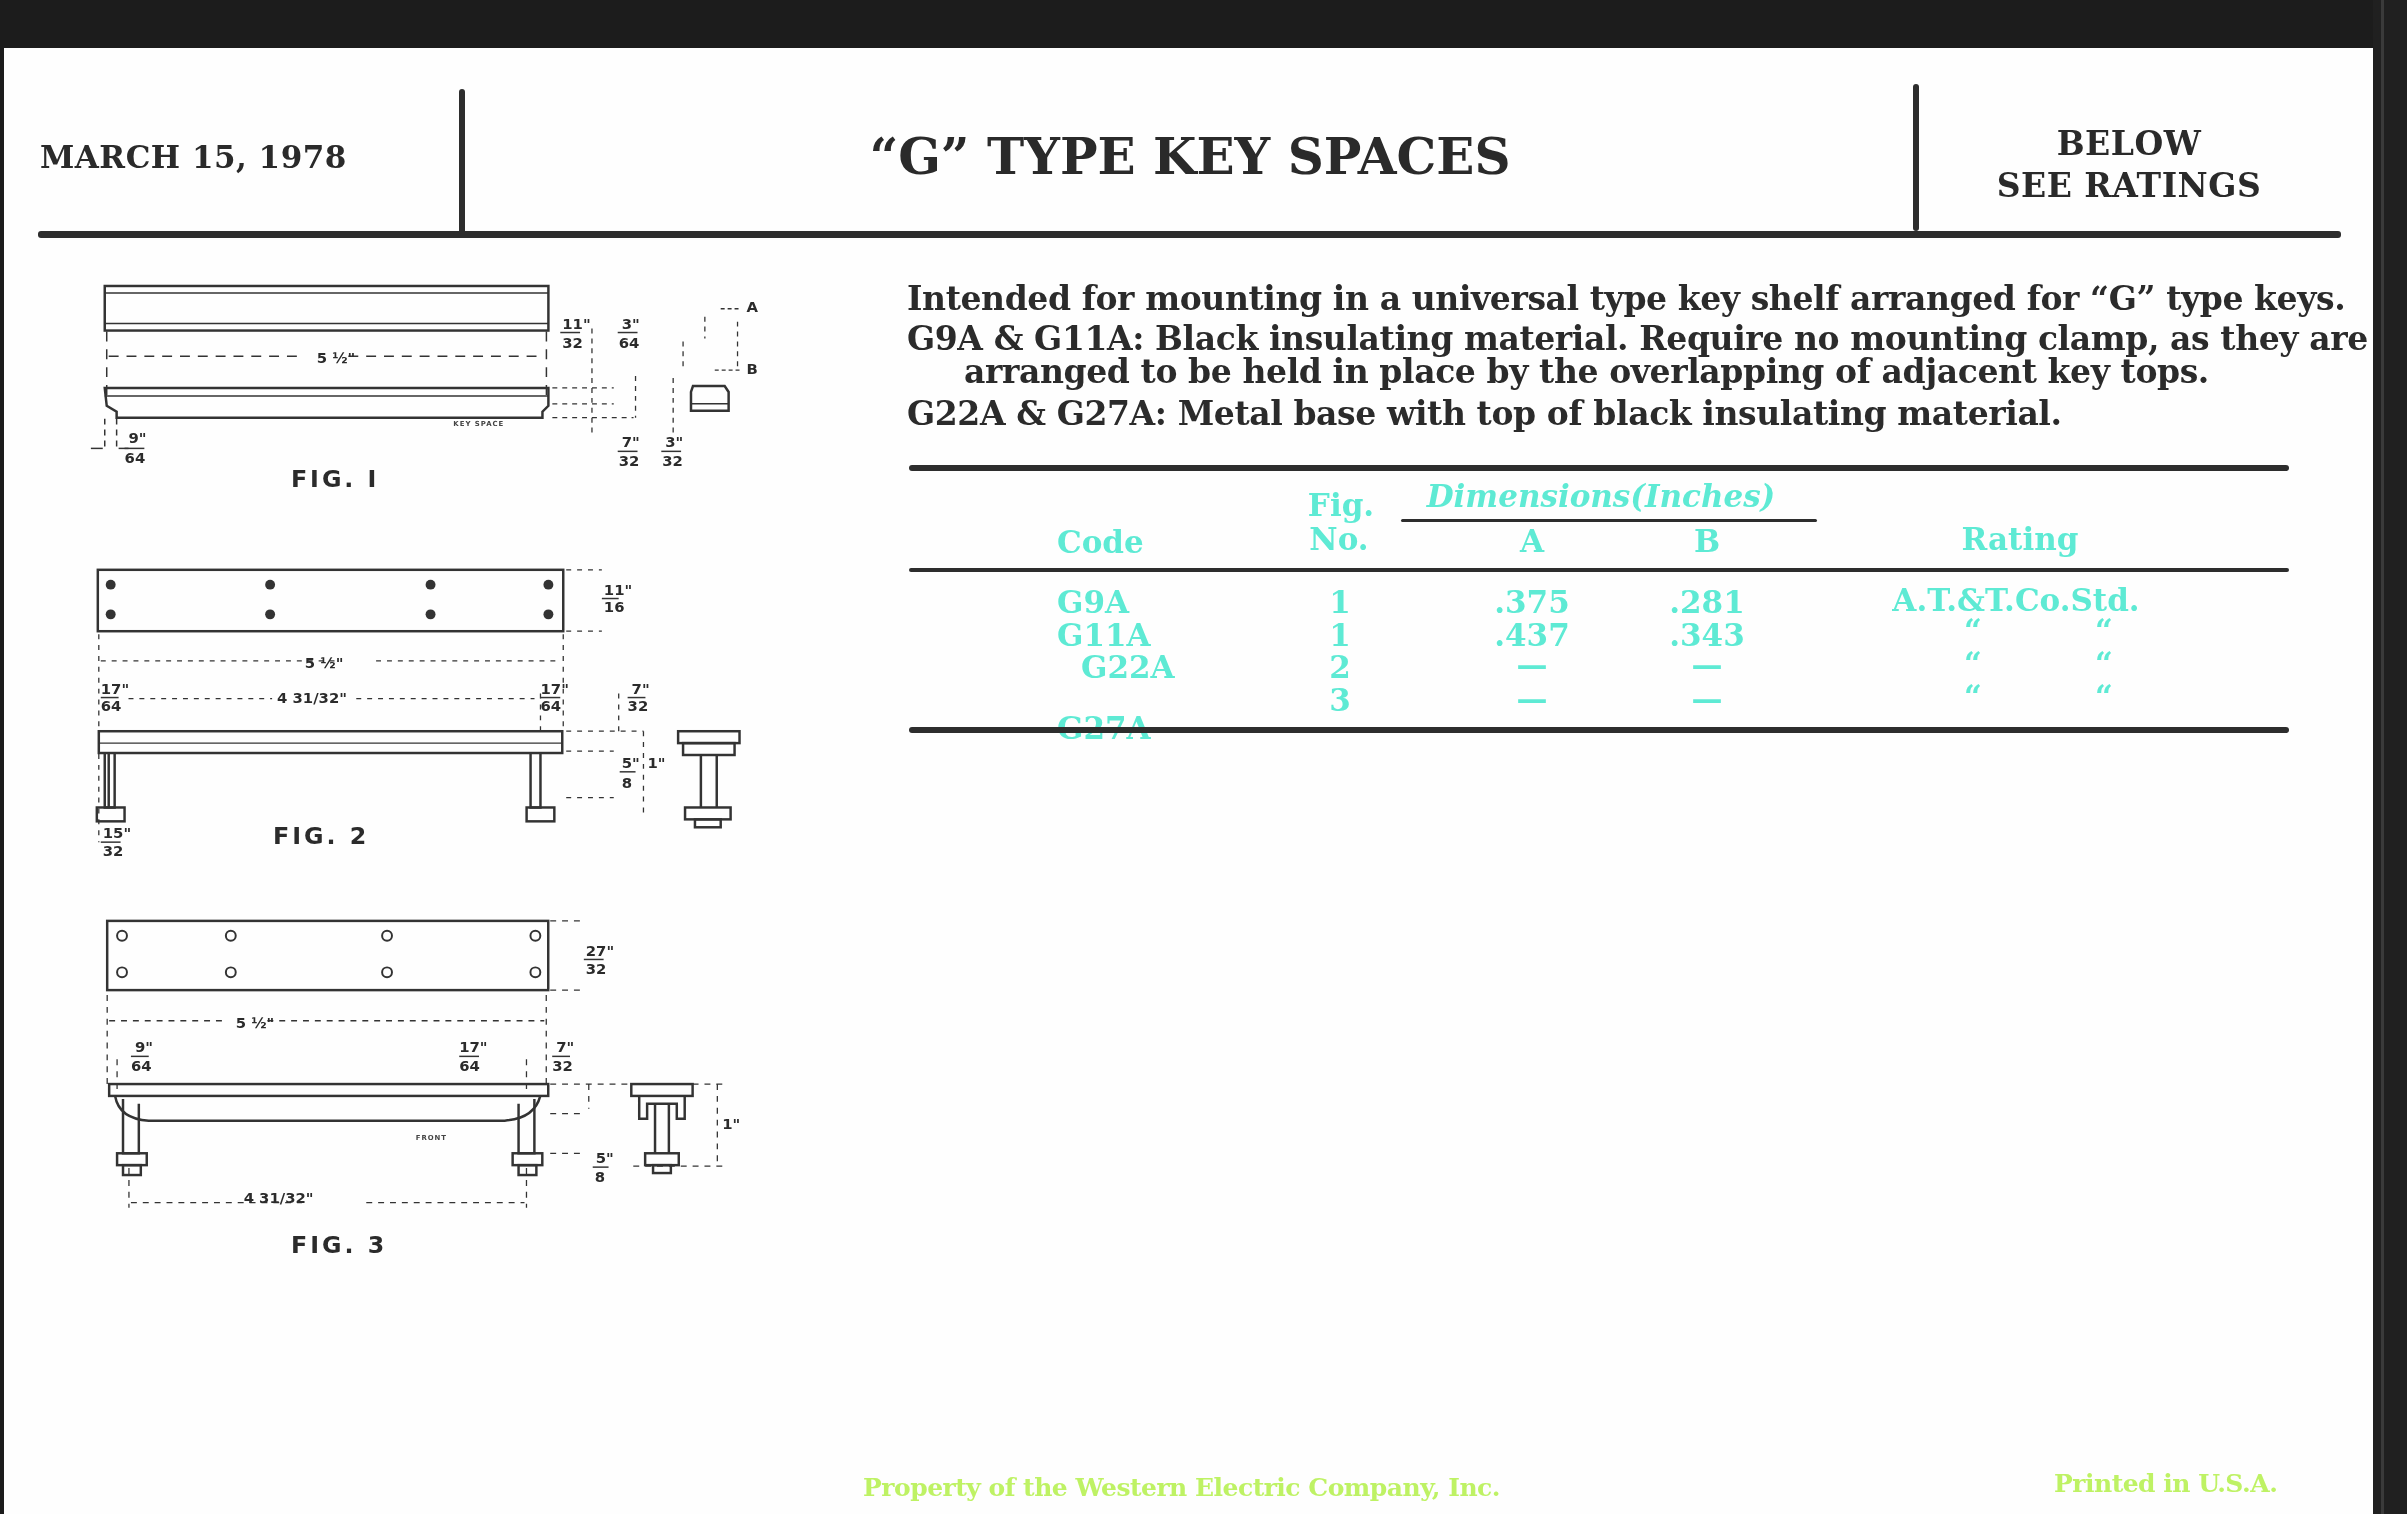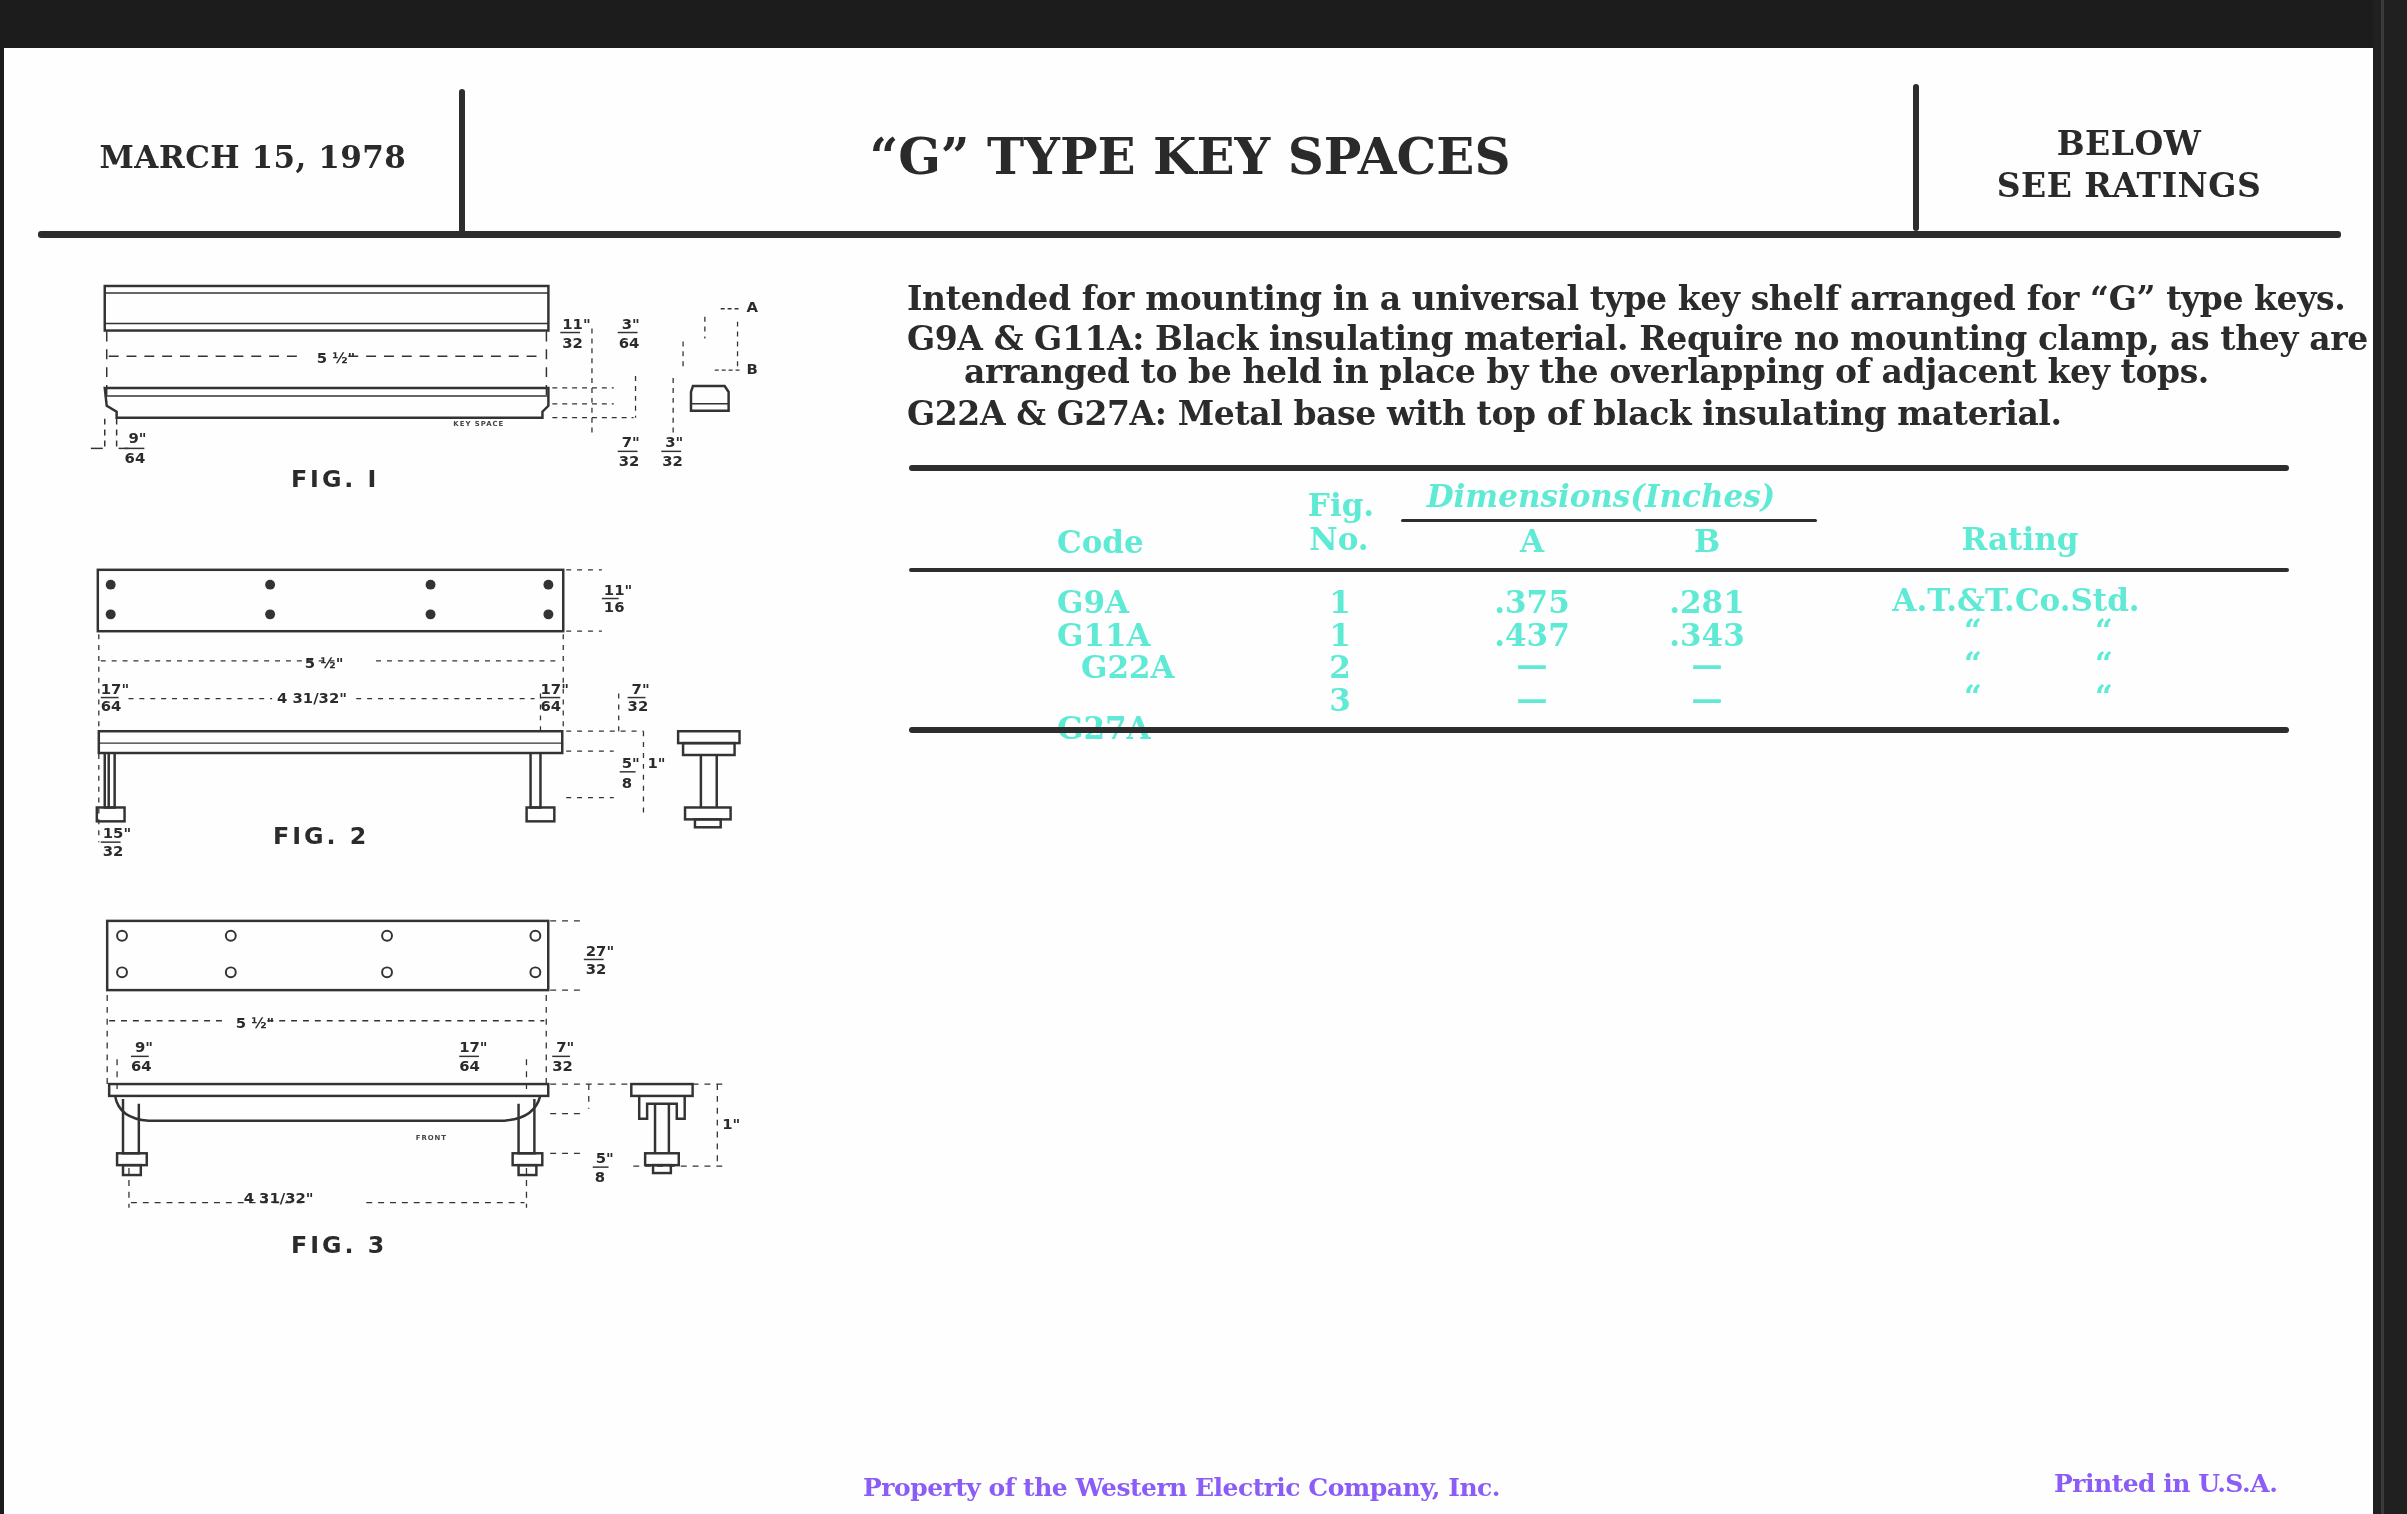--- a/index.html
+++ b/index.html
@@ -11,41 +11,41 @@
   }
   .card {
     position:absolute; left:4px; top:48px; width:2369px; height:1467px;
     background:#fefefe;
   }
   .rband { position:absolute; left:2373px; top:0; width:35px; height:1515px; background:#202020; }
   .rband-inner { position:absolute; left:2381px; top:0; width:3px; height:1515px; background:#3a3a3a; }
 
   .abs { position:absolute; }
   .hdr-text { font-weight:bold; white-space:nowrap; letter-spacing:0.5px; }
-  #date { left:40px; width:426px; top:139px; text-align:center; font-size:31px; }
+  #date { left:40px; width:426px; top:139px; text-align:left; font-size:31px; }
   #title { left:465px; width:1450px; top:127px; text-align:center; font-size:50px; letter-spacing:0px;}
   #see { left:1921px; width:416px; top:123px; text-align:center; font-size:33px; line-height:42px; }
   .vline { position:absolute; width:6px; background:#2d2d2d; border-radius:3px; }
   .hrule { position:absolute; background:#2d2d2d; border-radius:3px; }
 
   
   .desc { position:absolute; left:907px; font-size:33px; font-weight:bold; white-space:nowrap; letter-spacing:-0.4px; color:#2b2b2b; }
 
   
   .tcell { position:absolute; font-size:31px; font-weight:bold; white-space:nowrap; color:#5eead4; transform:translateX(-50%); line-height:34px; }
   .tcell.left { transform:none; }
 
   
   svg.fig { position:absolute; overflow:visible; }
   .figcap { font-family:"DejaVu Sans", sans-serif; font-size:24px; fill:#2b2b2b; font-weight:bold; letter-spacing:3px; }
   .dim { font-family:"DejaVu Sans", sans-serif; font-size:15px; fill:#2b2b2b; font-weight:bold; }
   .dimsm { font-family:"DejaVu Sans", sans-serif; font-size:7px; fill:#444; font-weight:bold; letter-spacing:1px;}
 
   
-  .foot { position:absolute; font-size:25px; font-weight:bold; white-space:nowrap; color:#8b5cf6; letter-spacing:-0.5px; }
+  .foot { position:absolute; font-size:25px; font-weight:bold; white-space:nowrap; color:#bef264; letter-spacing:-0.5px; }
 </style>
 </head>
 <body>
 
 <div class="card"></div>
 <div class="rband"></div>
 <div class="rband-inner"></div>
 
 <div id="date" class="abs hdr-text">MARCH 15, 1978</div>
 <div class="vline" style="left:459px; top:89px; height:149px;"></div>

